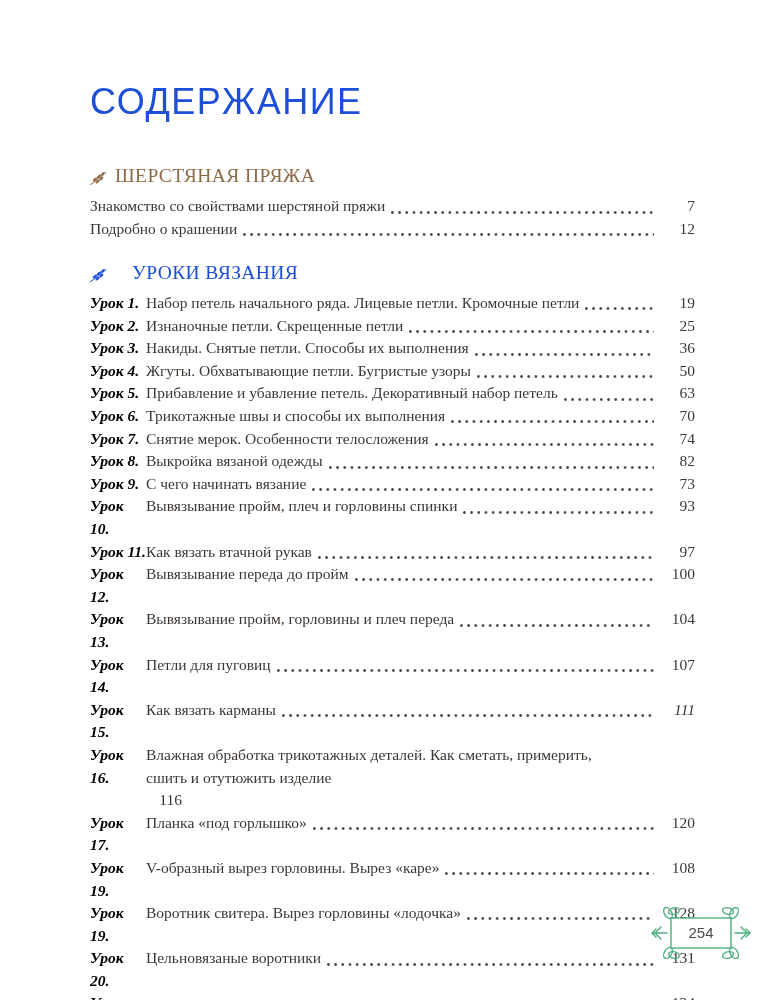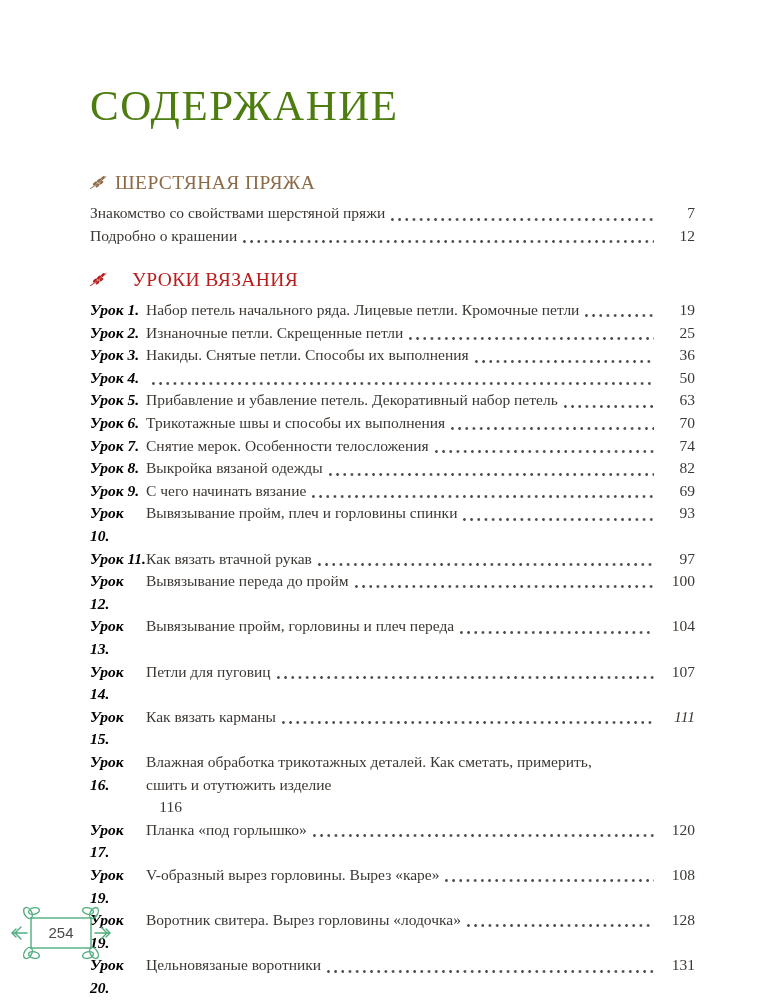--- a/index.html
+++ b/index.html
@@ -7,32 +7,32 @@
     width:762px;height:1000px;
     background:#ffffff;
     font-family:"Liberation Serif","DejaVu Serif",serif;
     color:#3c3733;
     position:relative;
     overflow:hidden;
   }
   .page{padding:84px 67px 0 90px;}
 
   .title{
-    font-family:Liberation Serif, serif;
+    font-family:Liberation Sans, sans-serif;
     font-weight:400;
-    font-size:43px;
+    font-size:36px;
     line-height:1;
     letter-spacing:1.5px;
-    color:#4d7c0f;
+    color:#1d4ed8;
     margin:0 0 45px 0;
   }
 
   .sec-head{
     display:flex;
-    align-items:center;
+    align-items:flex-end;
     gap:8px;
     margin:0 0 9px 0;
     font-weight:400;
     font-size:19.5px;
     line-height:1.1;
     letter-spacing:0.4px;
   }
   .sec-head .sprig{flex:none;display:block;}
   .toc-section + .toc-section{margin-top:21px;}
 
@@ -55,21 +55,21 @@
     background-position:left calc(100% - 4.5px);
   }
   .pg{flex:none;width:36px;text-align:right;color:#3c3733;}
   .pg.it{font-style:italic;}
   .l2{display:none;flex-direction:column;}
   .row.two .l1 .dots{background:none;}
   .row.two .l2{display:flex;}
 
   footer{
     position:absolute;left:0;right:0;bottom:38px;
-    display:flex;justify-content:flex-start;
+    display:flex;justify-content:flex-end;
   }
   .frame{position:relative;width:122px;height:58px;}
   .frame svg{display:block;}
   .frame .num{
     position:absolute;left:0;right:0;top:50%;
     transform:translateY(-52%);
     text-align:center;
     font-family:"Liberation Sans","DejaVu Sans",sans-serif;
     font-size:15px;color:#4a4a4a;
   }
@@ -115,21 +115,21 @@
         <span class="dots"></span>
         <span class="pg">12</span>
       </div>
 
     </div>
   </div>
 </div>
   </section>
 
   <section class="toc-section">
-    <h2 class="sec-head" style="color: #b91c1c; gap: 25px;">
+    <h2 class="sec-head" style="color: #1d4ed8; gap: 25px;">
       <svg class="sprig" width="17" height="15" viewBox="0 0 17 15">
         <path d="M0.5 13.5 C5 11 10 7 16 1.5" stroke="currentColor" stroke-width="1" fill="none" stroke-linecap="round"></path>
         <g fill="currentColor">
           <ellipse cx="5" cy="8.5" rx="2.6" ry="1.3" transform="rotate(-40 5 8.5)"></ellipse>
           <ellipse cx="9" cy="5.5" rx="2.6" ry="1.3" transform="rotate(-40 9 5.5)"></ellipse>
           <ellipse cx="12.8" cy="2.8" rx="2.4" ry="1.2" transform="rotate(-40 12.8 2.8)"></ellipse>
           <ellipse cx="7.6" cy="10.6" rx="2.4" ry="1.2" transform="rotate(-40 7.6 10.6)"></ellipse>
           <ellipse cx="11.4" cy="7.6" rx="2.4" ry="1.2" transform="rotate(-40 11.4 7.6)"></ellipse>
         </g>
       </svg>
@@ -169,20 +169,21 @@
         <span class="pg">36</span>
       </div>
 
     </div>
   </div>
 
   <div class="row">
     <span class="lbl">Урок 4.</span>
     <div class="rowbody">
       <div class="line l1">
+        <span class="t">Жгуты. Обхватывающие петли. Бугристые узоры</span>
         <span class="dots"></span>
         <span class="pg">50</span>
       </div>
 
     </div>
   </div>
 
   <div class="row">
     <span class="lbl">Урок 5.</span>
     <div class="rowbody">
@@ -230,21 +231,21 @@
 
     </div>
   </div>
 
   <div class="row">
     <span class="lbl">Урок 9.</span>
     <div class="rowbody">
       <div class="line l1">
         <span class="t">С чего начинать вязание</span>
         <span class="dots"></span>
-        <span class="pg">69</span>
+        <span class="pg">73</span>
       </div>
 
     </div>
   </div>
 
   <div class="row">
     <span class="lbl">Урок 10.</span>
     <div class="rowbody">
       <div class="line l1">
         <span class="t">Вывязывание пройм, плеч и горловины спинки</span>

